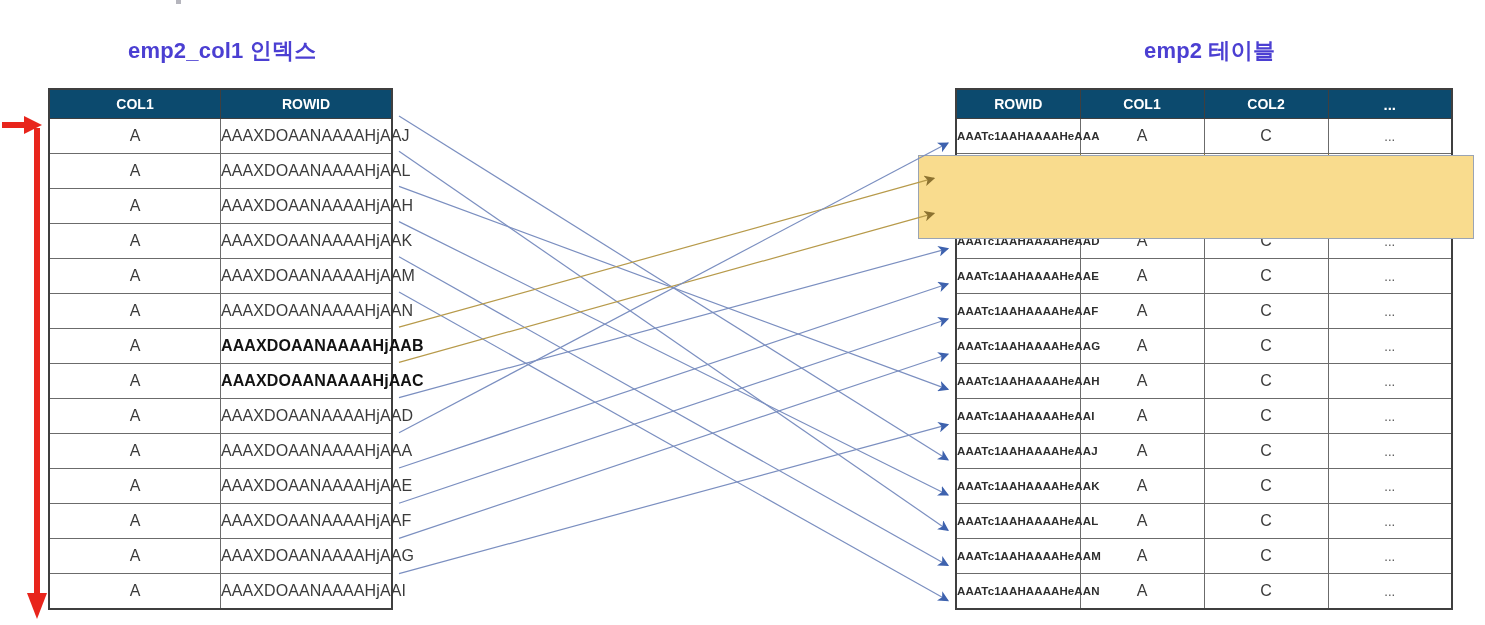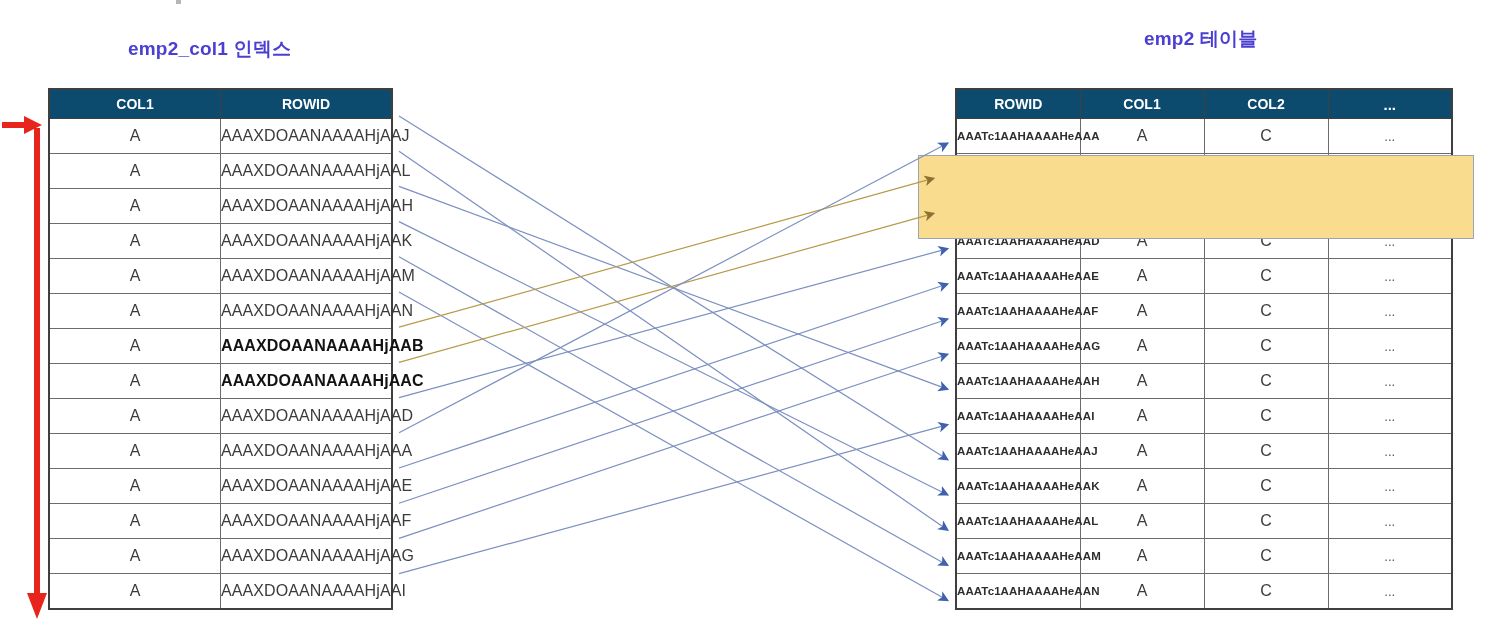--- a/index.html
+++ b/index.html
@@ -8,28 +8,28 @@
     background:#ffffff;
     font-family:"Liberation Sans","DejaVu Sans",sans-serif;
     overflow:hidden;
     position:relative;
   }
   #stage{position:absolute;left:0;top:0;width:1485px;height:625px;}
 
   
   .title{
     position:absolute;
-    font-size:19px;
+    font-size:22px;
     font-weight:bold;
     color:#4B3FD2;
     white-space:nowrap;
     letter-spacing:0.2px;
   }
   #title-index{left:128px;top:36px;}
-  #title-table{left:1144px;top:26px;}
+  #title-table{left:1144px;top:36px;}
 
   
   .tbl{
     position:absolute;
     border-collapse:collapse;
     table-layout:fixed;
     background:#ffffff;
     border:2px solid #3f3f3f;
   }
   .tbl th,.tbl td{

